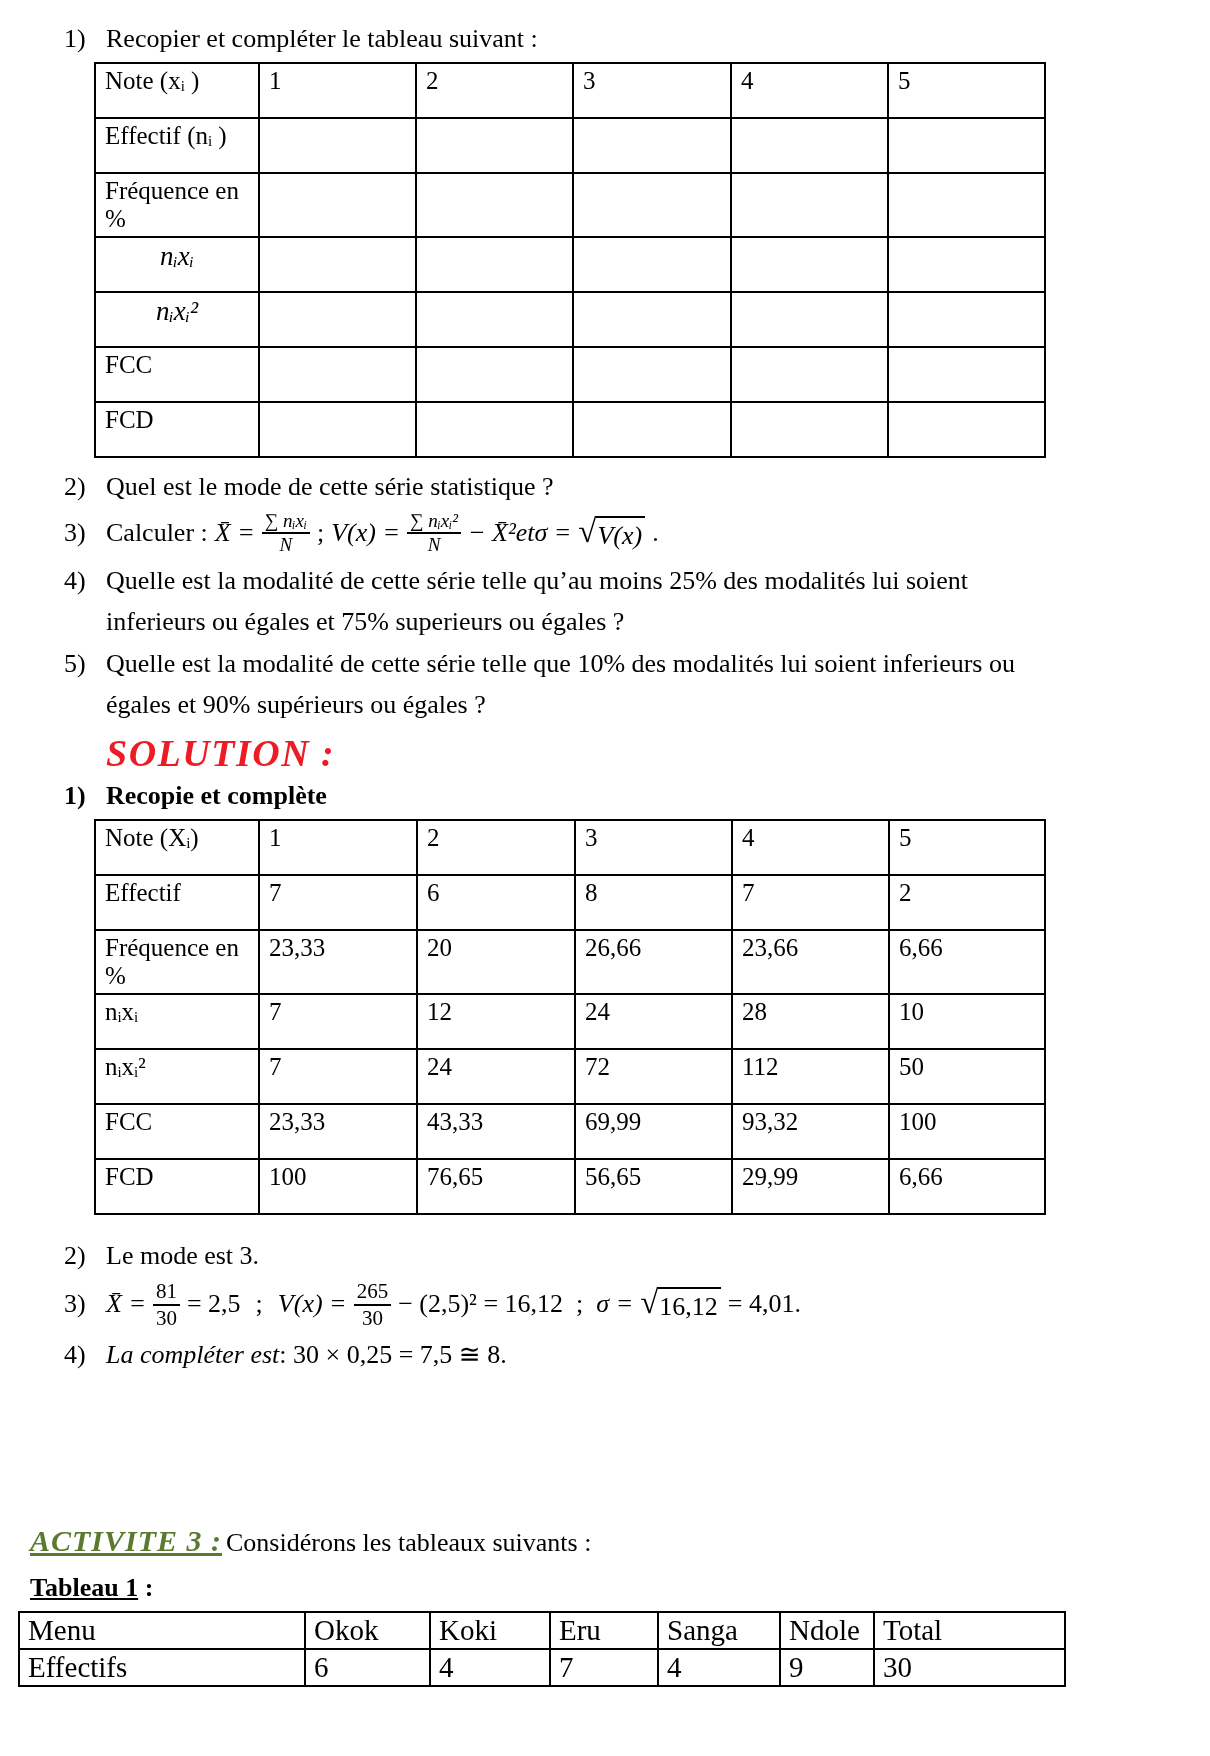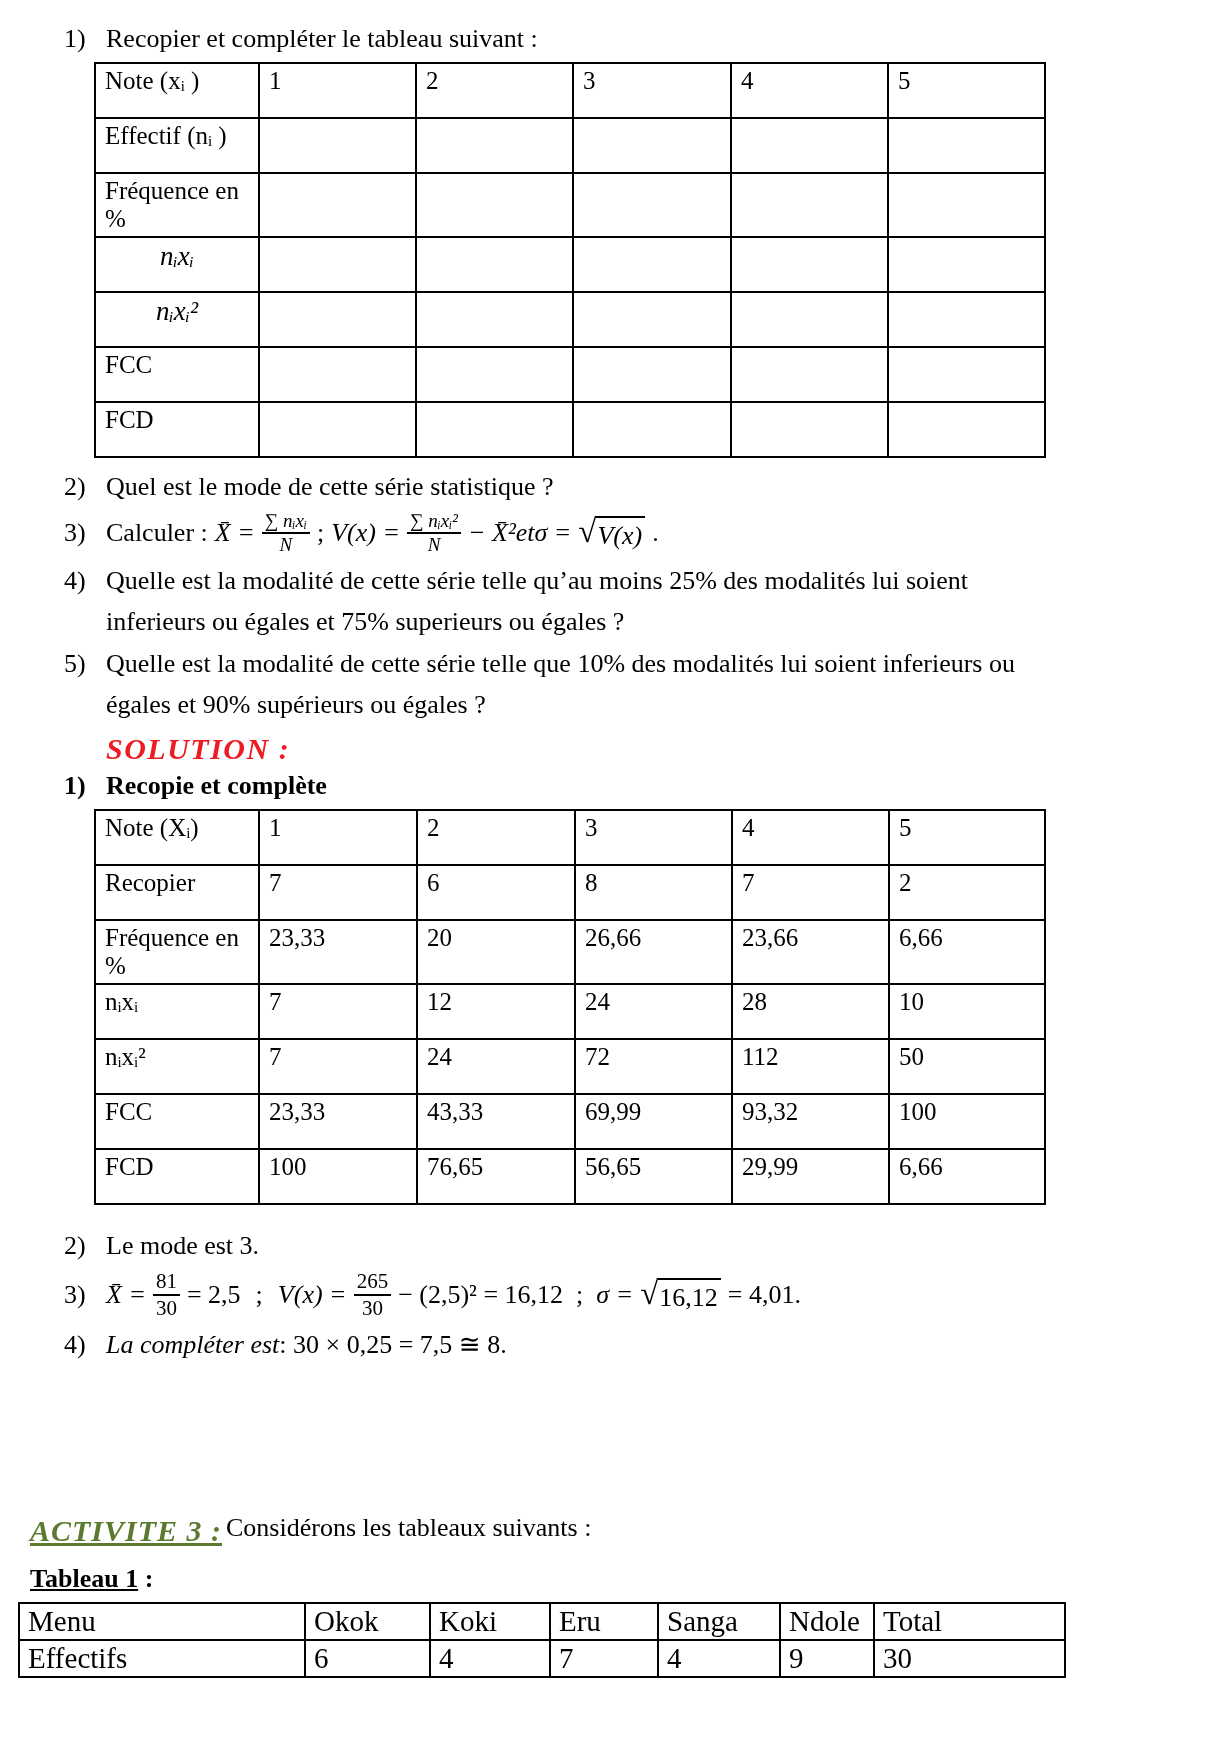--- a/index.html
+++ b/index.html
@@ -28,25 +28,25 @@
   .fbody { display:inline-flex; align-items:center; gap:7px; flex-wrap:nowrap; }
   .mi { font-style:italic; }
   .frac { display:inline-flex; flex-direction:column; align-items:center;
           font-size:19px; line-height:1.15; font-style:italic; }
   .frac .fnum { border-bottom:2px solid #000; padding:0 3px 1px 3px; }
   .frac.big { font-size:21px; }
   .sqrt { display:inline-flex; align-items:flex-start; }
   .sqrt-sign { font-size:33px; line-height:1; font-style:normal; }
   .sqrt-rad { border-top:2.5px solid #000; padding:3px 3px 0 1px; margin-top:1px; }
 
-  .sol-head { margin:10px 0 0 42px; font-size:30px; font-weight:bold; font-style:italic;
+  .sol-head { margin:10px 0 0 42px; font-size:38px; font-weight:bold; font-style:italic;
               letter-spacing:1.5px; color:#ed1c24; line-height:1.2; }
   .bold { font-weight:bold; }
 
-  .activite-row { margin:150px 0 0 -34px; display:flex; align-items:flex-start; line-height:1.25;font-family:Liberation Serif, serif; }
+  .activite-row { margin:150px 0 0 -34px; display:flex; align-items:flex-end; line-height:1.25;font-family:Liberation Serif, serif; }
   .act-label { color:#5b7a2f; font-weight:bold; font-style:italic; font-size:30px;
                text-decoration:underline; letter-spacing:1px; margin-right:4px; }
   .tableau-label { margin:14px 0 0 -34px; font-weight:bold; }
   .tableau-label .tl-text { text-decoration:underline;margin-top:39px; }
 
   .menu-table { margin:8px 0 0 -46px; width:1046px; }
   .menu-table td { border:2px solid #000; padding:1px 8px; height:34px;
                    vertical-align:top; font-size:29px; }
 </style>
 </head>
@@ -192,21 +192,21 @@
     <tbody>
         <tr>
       <td>Note (Xᵢ)</td>
       <td>1</td>
       <td>2</td>
       <td>3</td>
       <td>4</td>
       <td>5</td>
     </tr>
     <tr>
-      <td>Recopier</td>
+      <td>Effectif</td>
       <td>7</td>
       <td>6</td>
       <td>8</td>
       <td>7</td>
       <td>2</td>
     </tr>
     <tr>
       <td>Fréquence en %</td>
       <td>23,33</td>
       <td>20</td>

